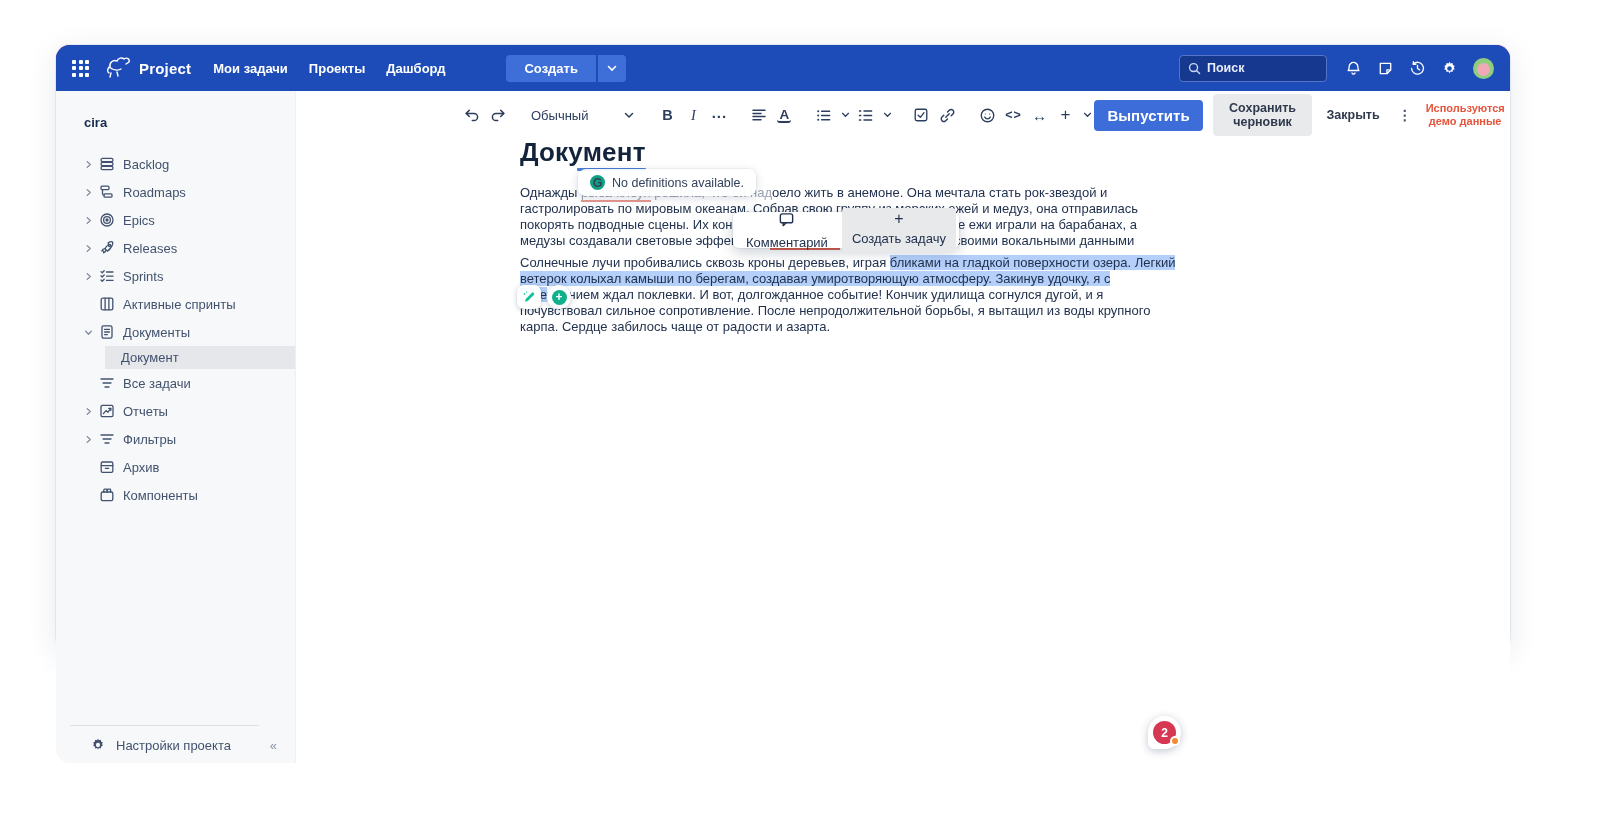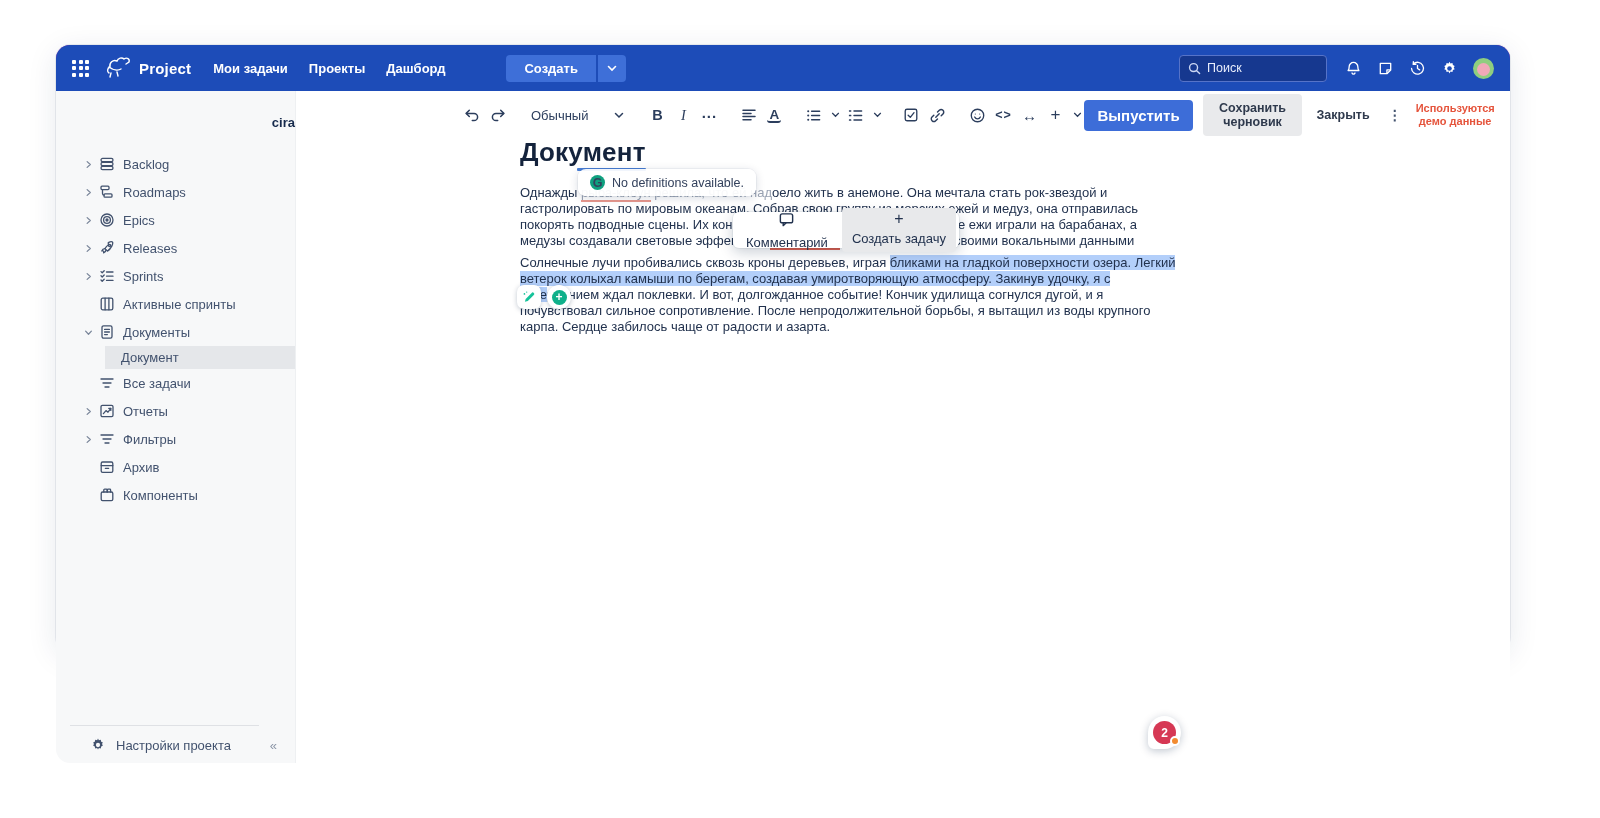--- a/index.html
+++ b/index.html
@@ -16,30 +16,30 @@
   .logo-doodle { margin-right:6px; }
   .brand { font-size:15px; font-weight:700; margin-right:22px; letter-spacing:.2px; }
   .nav-item { font-size:13px; font-weight:600; margin-right:21px; cursor:pointer; }
   .create-split { display:flex; margin-left:2px; }
   .create-btn { background:#3e6fd8; border:none; color:#fff; font-size:13px; font-weight:600;
     padding:6px 18px; border-radius:4px 0 0 4px; cursor:pointer; font-family:inherit;margin-left:38px; }
   .create-chev { background:#3e6fd8; border:none; width:28px; margin-left:2px; border-radius:0 4px 4px 0;
     display:flex; align-items:center; justify-content:center; cursor:pointer; }
   .search-box { margin-left:auto; width:148px; height:27px; background:#16388f; border:1px solid #5673c8;
     border-radius:4px; display:flex; align-items:center; padding:0 8px; gap:6px; }
-  .search-box span { font-size:12.5px; color:#e8edfb; font-weight:400; }
+  .search-box span { font-size:12.5px; color:#e8edfb; font-weight:700; }
   .nav-icons { display:flex; align-items:center; gap:15px; margin-left:18px; }
   .nav-ic { cursor:pointer; display:flex; }
   .avatar { width:21px; height:21px; border-radius:50%; background:#8fce7f; position:relative; overflow:hidden; cursor:pointer; }
   .avatar::after { content:""; position:absolute; left:4px; top:5px; width:13px; height:13px; border-radius:50%; background:#f0a9b8; }
 
   
   .body-row { display:flex; height:672px; }
   .sidebar { width:240px; background:#f7f8f9; border-right:1px solid #eef0f2;
-    border-radius:0 0 0 14px; position:relative; padding-top:24px;text-align:right; }
+    border-radius:0 0 0 14px; position:relative; padding-top:24px; }
   .main { flex:1; position:relative; background:#fff; border-radius:0 0 14px 0; }
 
   
   .proj-name { font-size:13px; font-weight:700; color:#172b4d; margin:0 0 20px 28px; }
   .side-item { height:28px; display:flex; align-items:center; padding-left:28px; cursor:pointer;
     font-size:13px; color:#42526e; font-weight:500; }
   .side-item .chev { width:15px; display:flex; align-items:center; }
   .side-item .s-icon { width:17px; display:flex; align-items:center; margin-right:7px; }
   .side-item .s-label { white-space:nowrap; }
   .side-item.sub { height:23px; padding-left:16px; margin-left:49px; font-weight:500; }
@@ -49,21 +49,21 @@
   .side-foot-row { display:flex; align-items:center; padding-left:34px; font-size:13px; color:#42526e; font-weight:500; cursor:pointer; }
   .side-foot-row .s-icon { margin-right:10px; display:flex; }
   .collapse { margin-left:auto; margin-right:20px; color:#8a94a6; font-size:13px; letter-spacing:-2px; cursor:pointer; }
 
   
   .ed-toolbar { position:absolute; left:0; right:0; top:6px; height:36px; display:flex; align-items:center; padding:0 30px 0 163px; }
   .tb { border:none; background:transparent; color:#2c3e5d; display:flex; align-items:center; justify-content:center;
     min-width:26px; height:28px; cursor:pointer; font-family:inherit; border-radius:3px; }
   .tb svg { display:block; }
   .tb-sep { width:1px; height:22px; background:#e3e5e8; margin:0 7px; }
-  .tb-drop { display:flex; align-items:center; gap:26px; font-size:13px; color:#2c3e5d; padding:0 6px; cursor:pointer; }
+  .tb-drop { display:flex; align-items:center; gap:36px; font-size:13px; color:#2c3e5d; padding:0 6px; cursor:pointer; }
   .tb-bold { font-weight:800; font-size:14.5px; }
   .tb-italic { font-style:italic; font-size:14.5px; font-family:"Liberation Serif", serif; }
   .tb-more { font-size:15px; letter-spacing:1px; font-weight:700; padding-bottom:6px; }
   .tb-A { font-weight:700; font-size:13.5px; border-bottom:2px solid #2c3e5d; line-height:13px; height:15px; min-width:14px; margin:0 5px; }
   .tb-code { font-weight:700; font-size:12.5px; letter-spacing:1px; }
   .tb-glyph { font-size:15px; }
   .chev-mini { margin-left:2px; }
   .ed-actions { margin-left:auto; display:flex; align-items:center; gap:10px; }
   .btn-publish { background:#3d6dd8; color:#fff; border:none; font-size:15px; font-weight:600; padding:7px 13px; border-radius:4px; cursor:pointer; font-family:inherit; }
   .btn-draft { background:#e9eaec; color:#2f3a4d; border:none; font-size:12.5px; font-weight:600; padding:7px 13px; border-radius:4px; cursor:pointer; font-family:inherit; }

